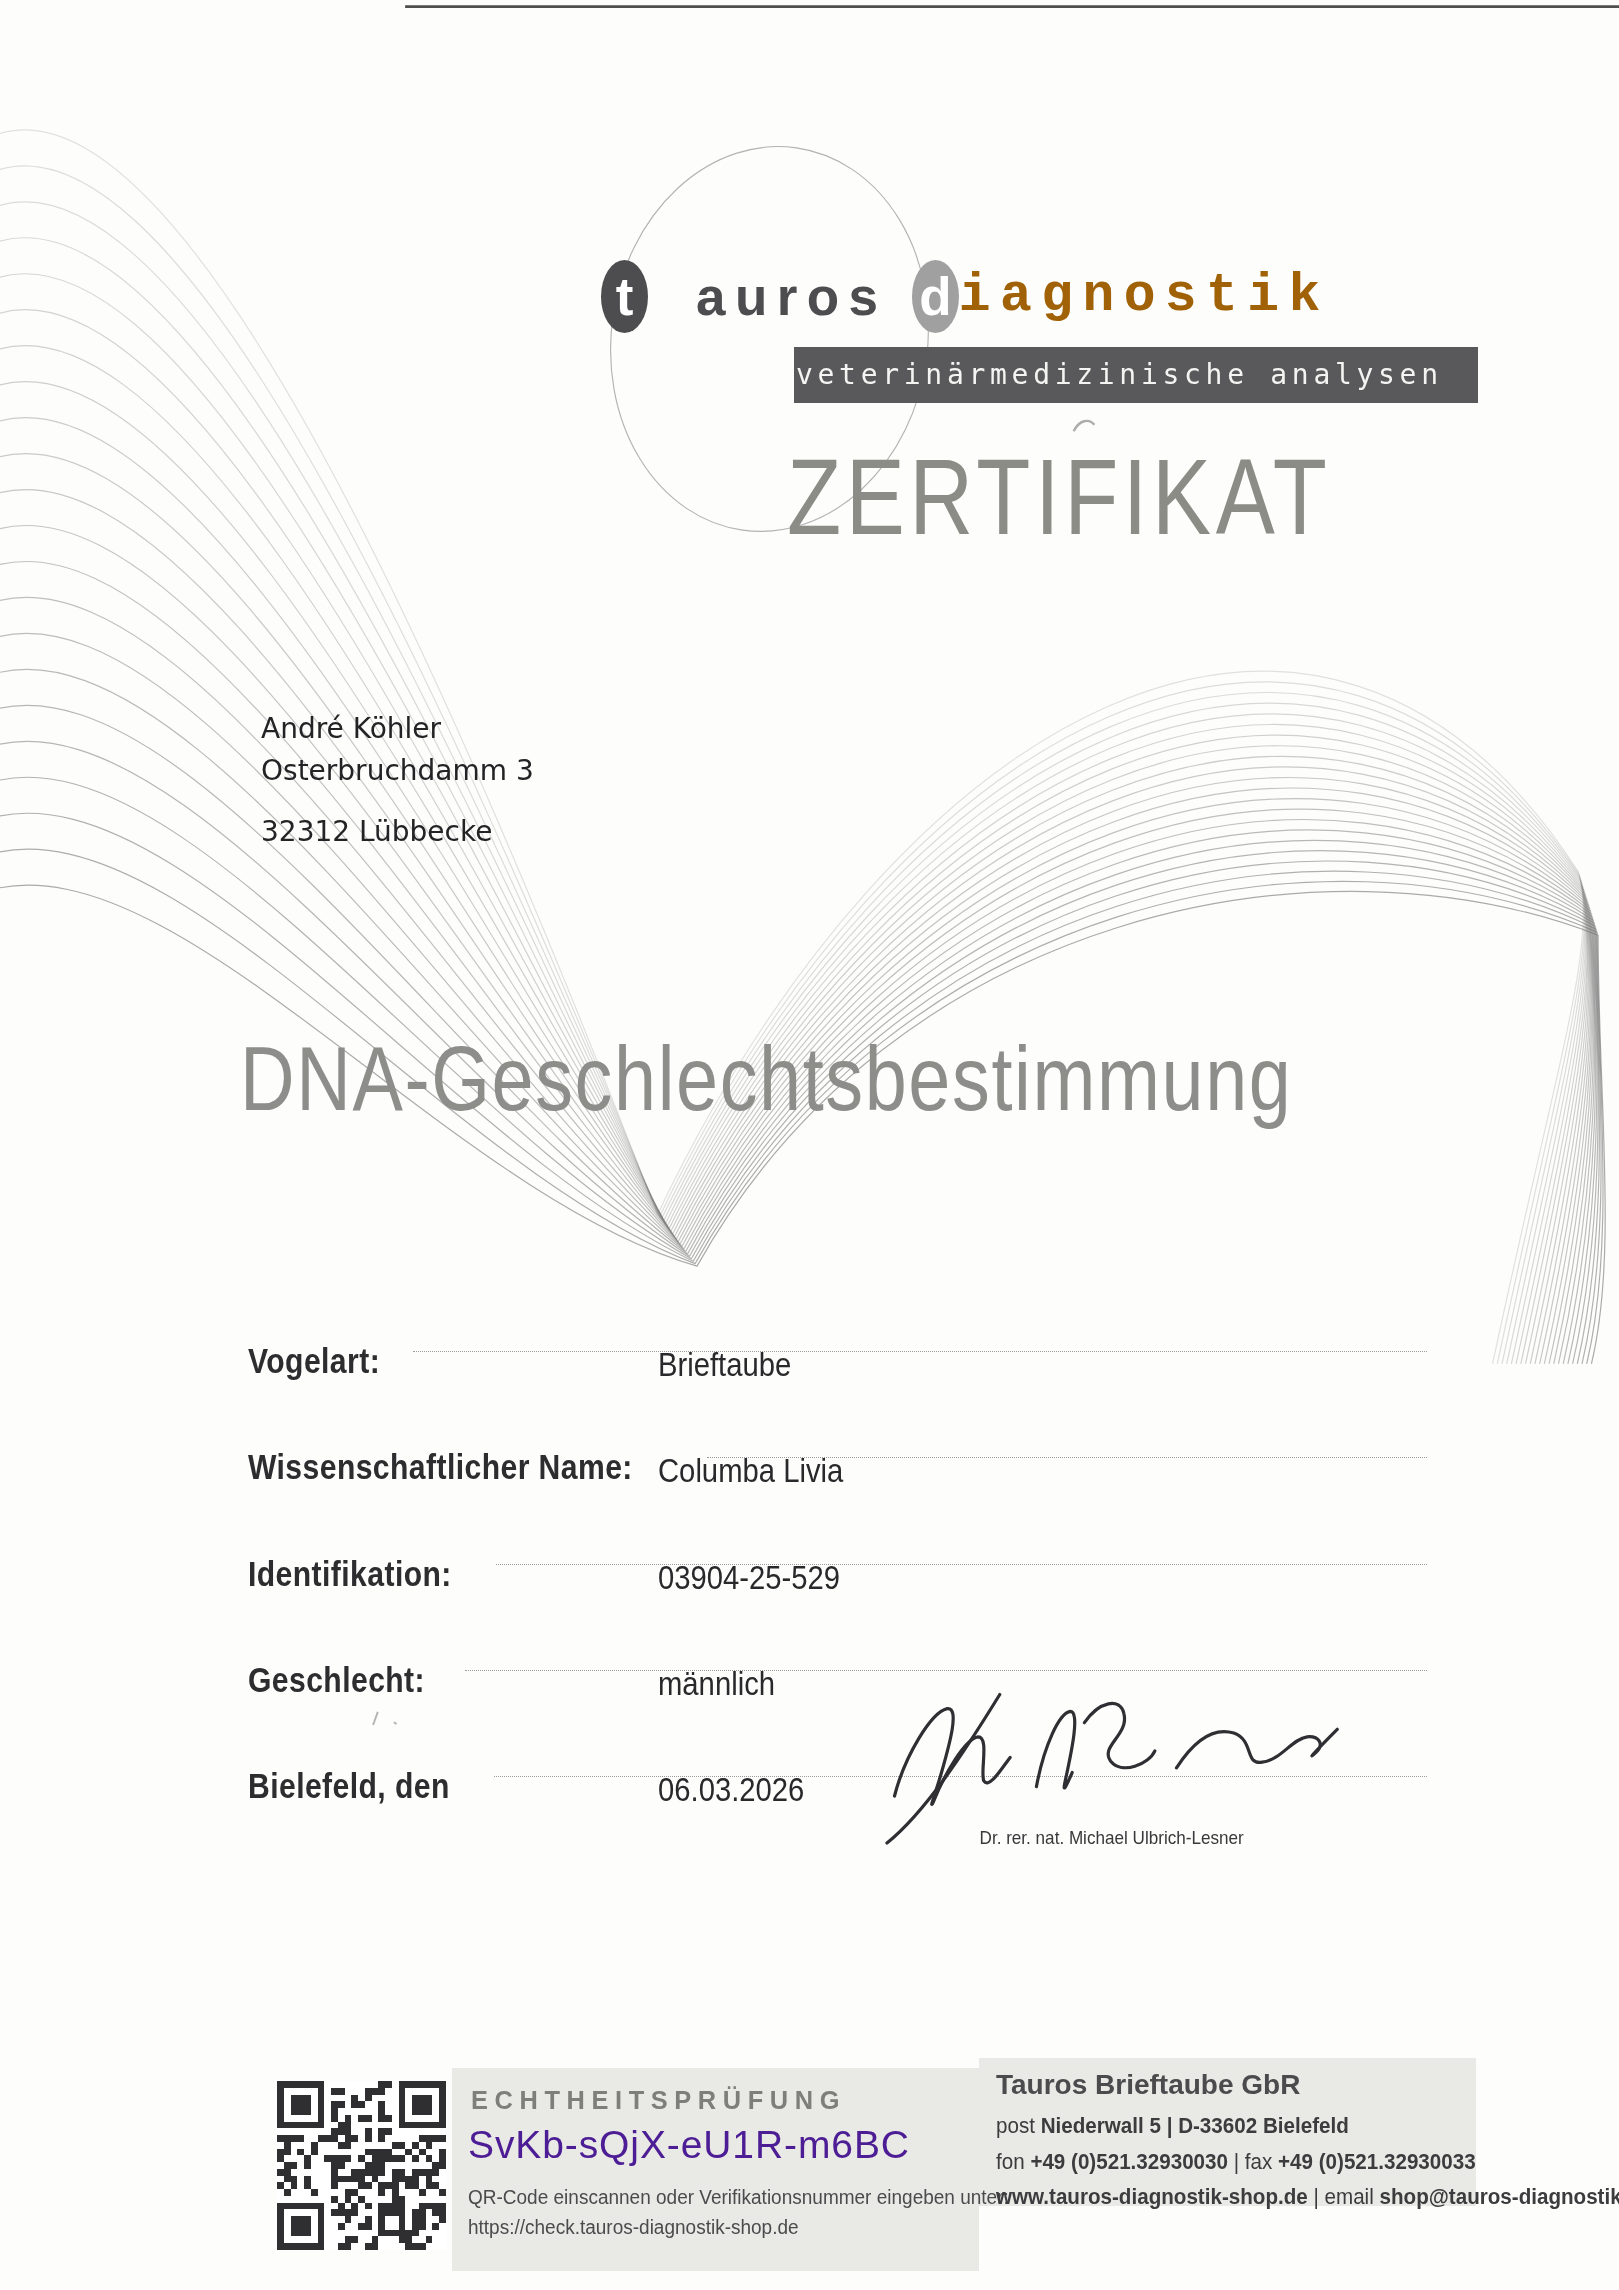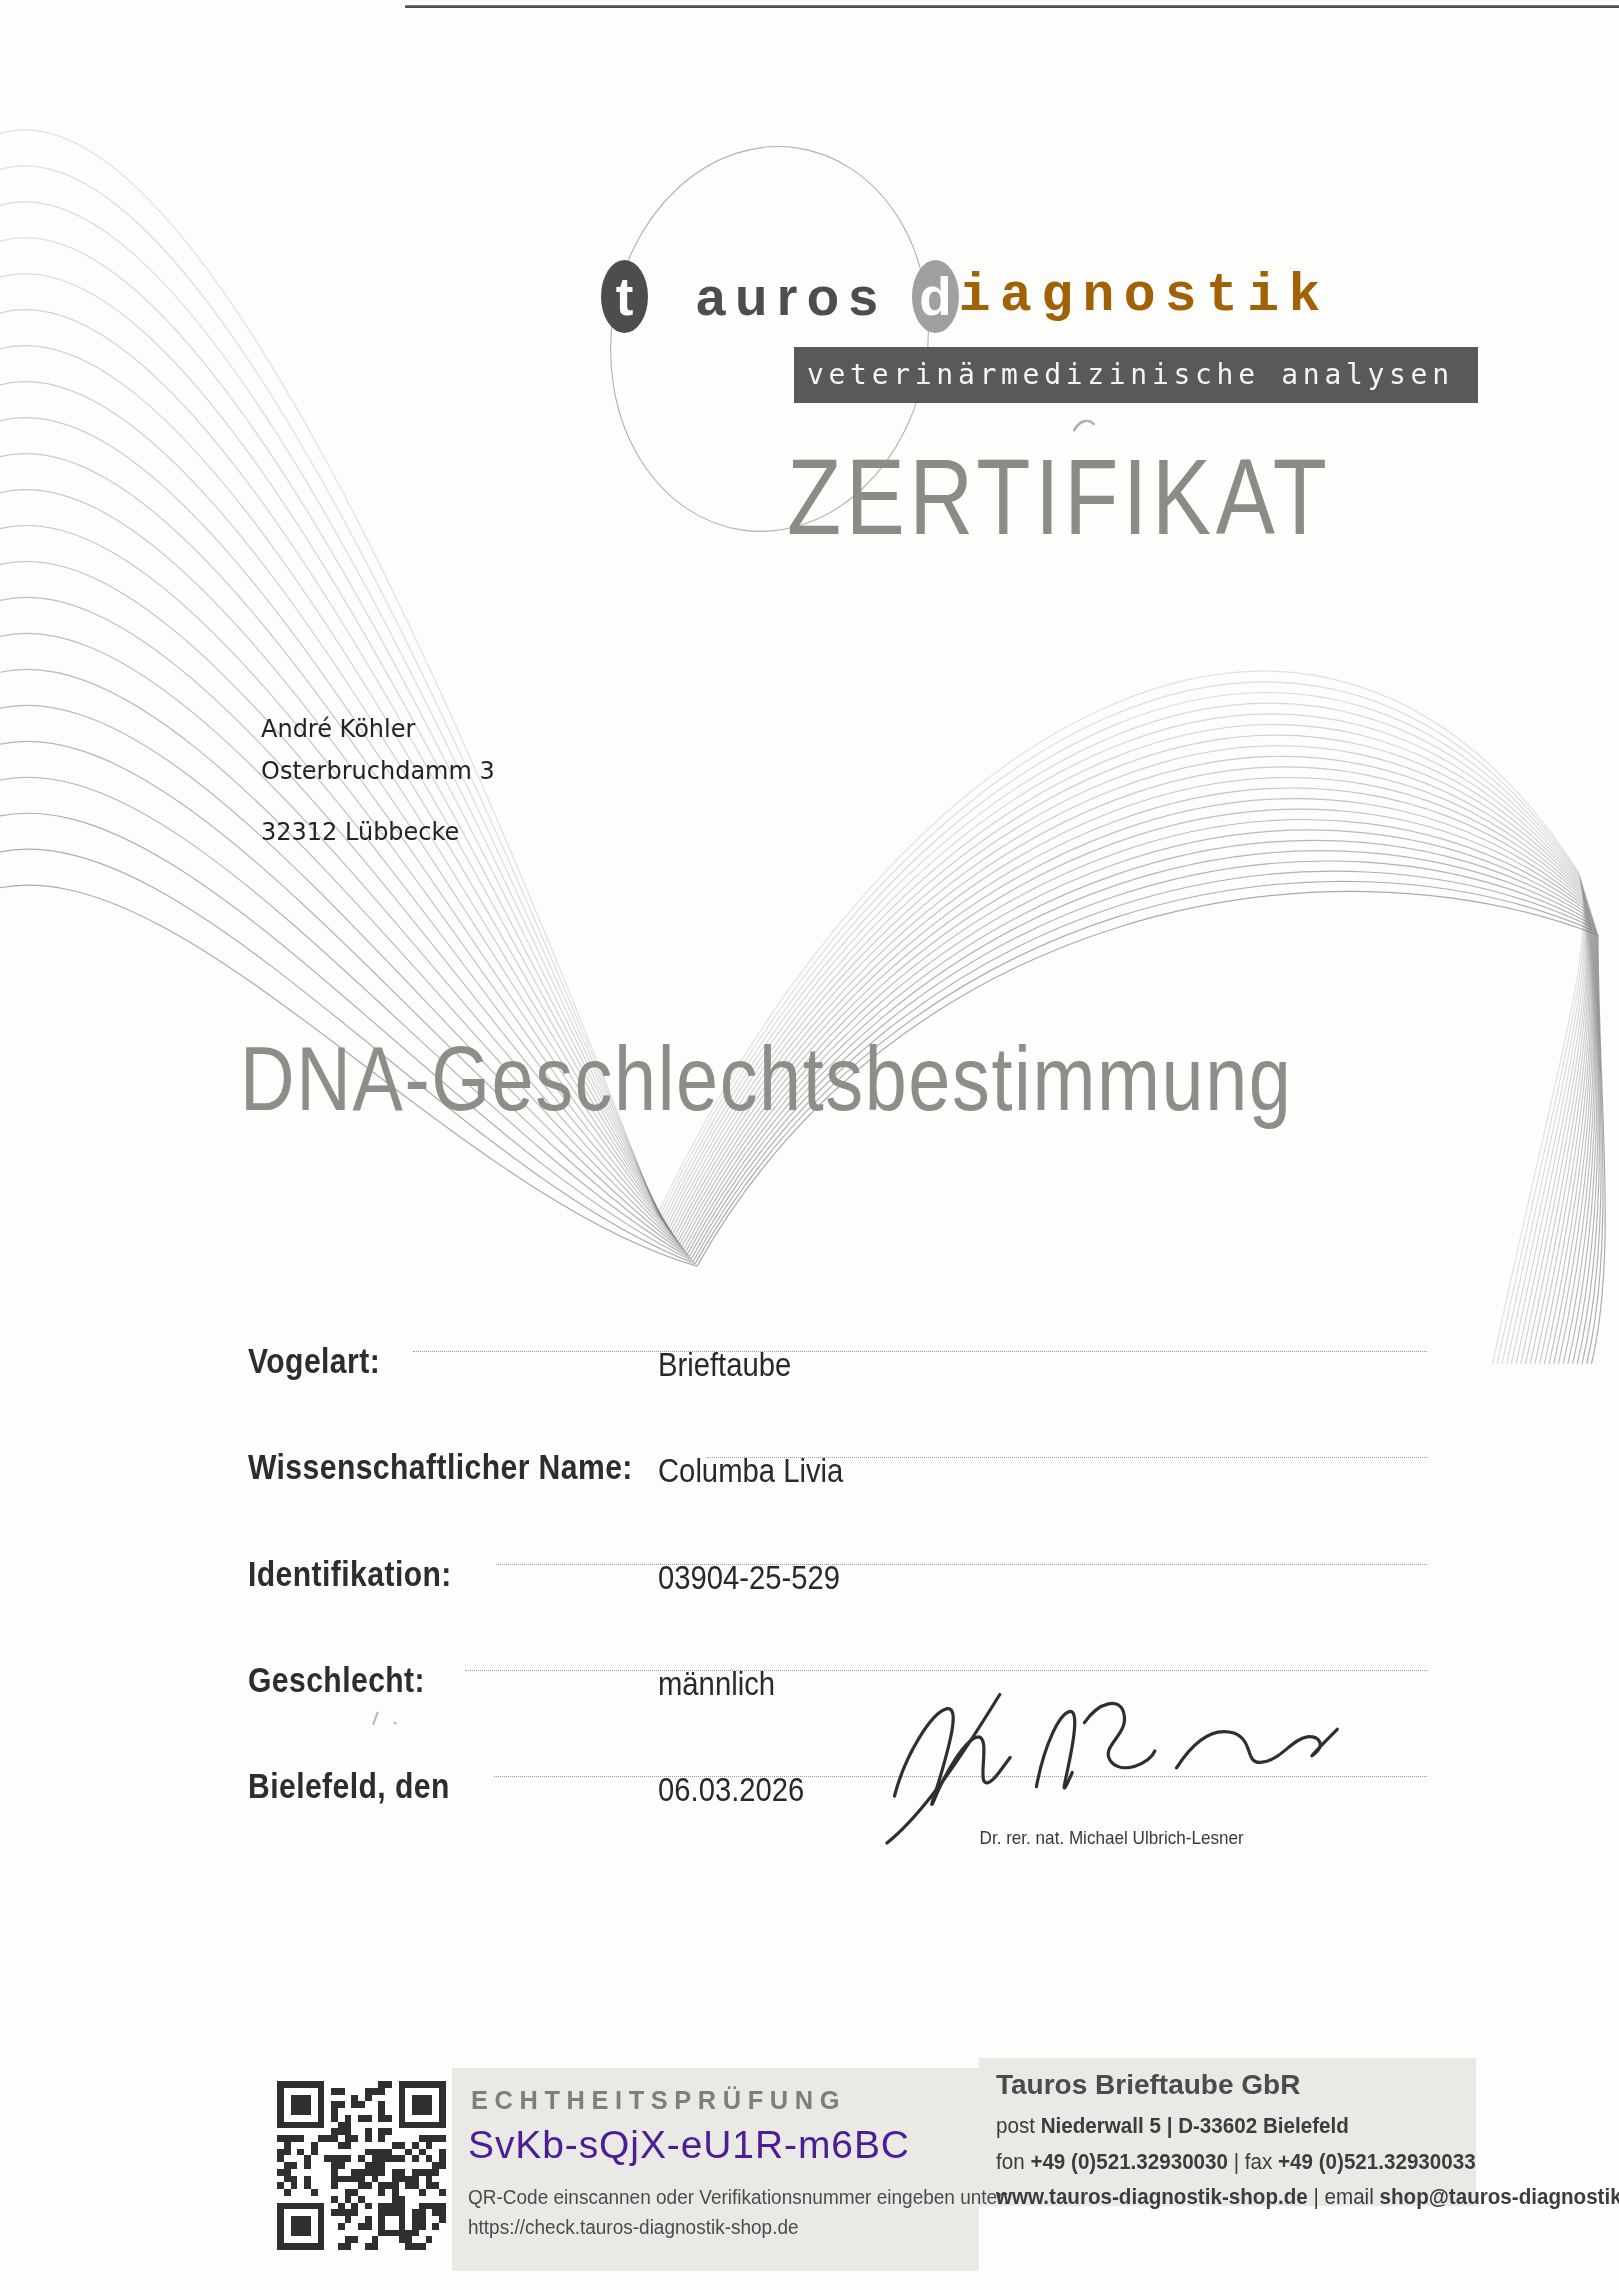--- a/index.html
+++ b/index.html
@@ -23,36 +23,36 @@
     font:700 53px/73px "Liberation Sans",sans-serif;letter-spacing:9.4px;
     vertical-align:bottom;
   }
   .logo-word.dark{color:#4d4d4f;margin-left:48px;}
   .logo-word.gray{color:#a16207;font-family:Liberation Mono, monospace;}
   .logo-gap{display:inline-block;width:24.5px;}
   .tagline{
     position:absolute;left:794px;top:347px;width:684px;height:56px;
     background:#59595b;color:#f4f4f2;
     font:400 28px/56px "DejaVu Sans Mono","Liberation Mono",monospace;
-    letter-spacing:4.7px;padding-left:13px;box-sizing:border-box;white-space:nowrap;
+    letter-spacing:4.7px;padding-left:2px;box-sizing:border-box;white-space:nowrap;
   }
   
   .zertifikat{
     position:absolute;left:787px;top:443px;
     font:400 108px/1 "Liberation Sans",sans-serif;color:#8c8c87;
     letter-spacing:5.6px;transform:scaleX(.82);transform-origin:0 0;white-space:nowrap;
   }
   .doc-title{
     position:absolute;left:240px;top:1030px;
     font:400 90px/1.1 "Liberation Sans",sans-serif;color:#8d8d89;
     letter-spacing:1.9px;transform:scaleX(.84);transform-origin:0 0;white-space:nowrap;
   }
   
   .address{position:absolute;left:261px;top:708px;font-family:"DejaVu Sans",sans-serif;color:#232325;}
-  .address div{font-size:24px;line-height:42px;}
+  .address div{font-size:28px;line-height:42px;}
   .address .city{margin-top:19px;}
   
   .field-row{
     position:absolute;left:248px;width:1179px;height:53px;
     display:flex;align-items:flex-start;
   }
   .narrow{display:inline-block;transform:scaleX(.86);transform-origin:0 100%;}
   .field-label{
     font:700 35px/1.1 "Liberation Sans",sans-serif;color:#2d2d2f;
     letter-spacing:0.5px;white-space:nowrap;

